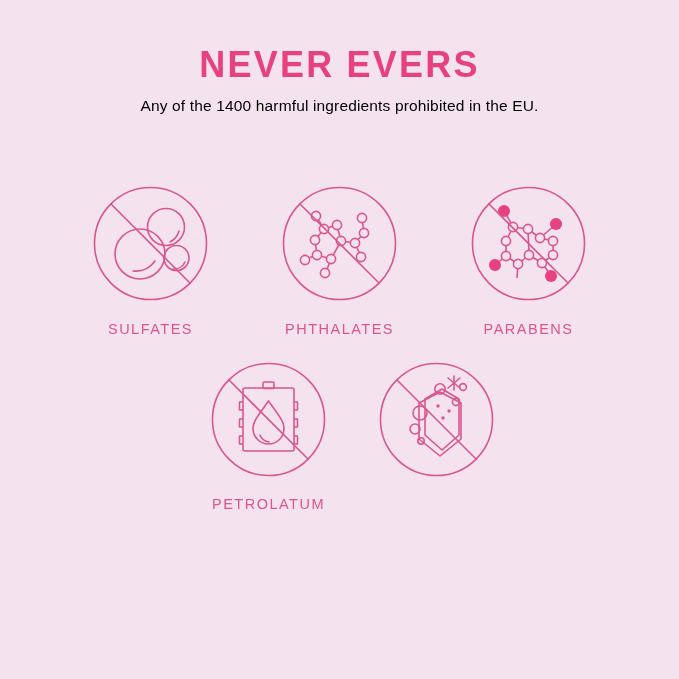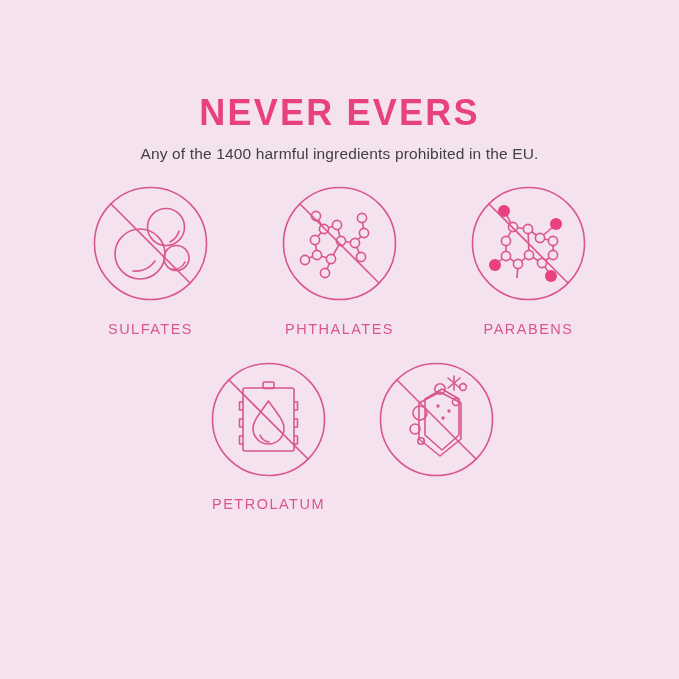--- a/index.html
+++ b/index.html
@@ -21,39 +21,38 @@
     box-sizing: border-box;
   }
 
   
   .header {
     position: absolute;
     top: 0;
     left: 0;
     width: 679px;
     text-align: center;
-    margin-top: 48px;
   }
   .title {
     margin: 0;
     padding-top: 46px;
     font-size: 36px;
     font-weight: bold;
     letter-spacing: 2.2px;
     color: #e8417f;
     line-height: 1.05;
     text-transform: uppercase;
   }
   .subtitle {
     margin: 0;
     padding-top: 13px;
     font-size: 15.5px;
     font-weight: normal;
     letter-spacing: 0.15px;
-    color: #404040;
+    color: #000000;
     line-height: 1.2;
   }
 
   
   .grid {
     position: absolute;
     top: 185px;
     left: 0;
     width: 679px;
   }

